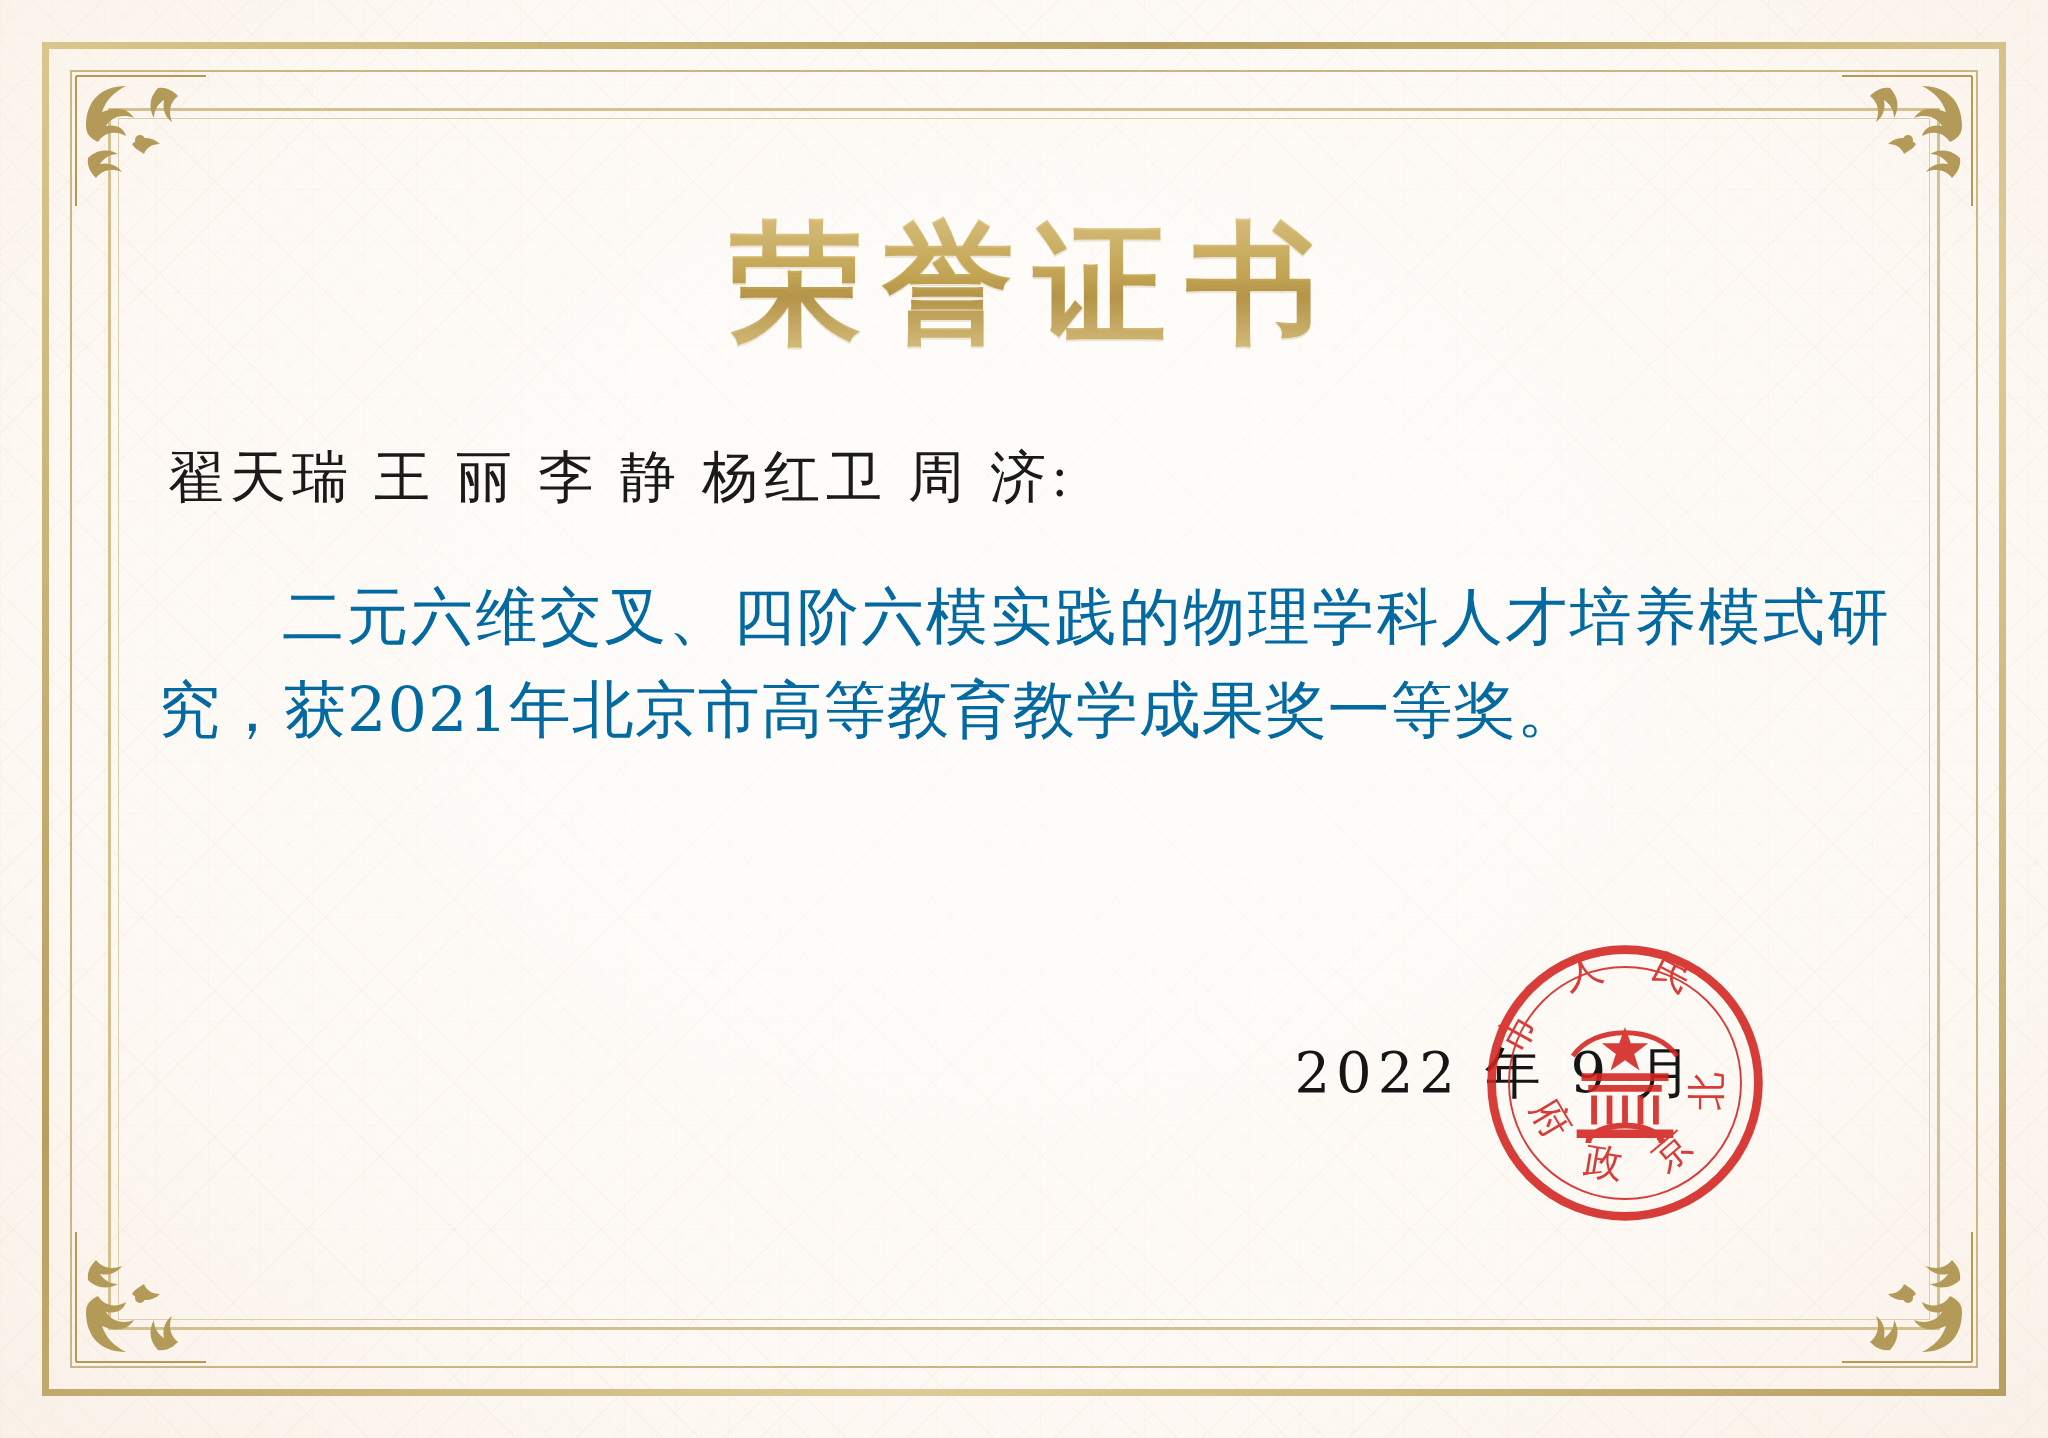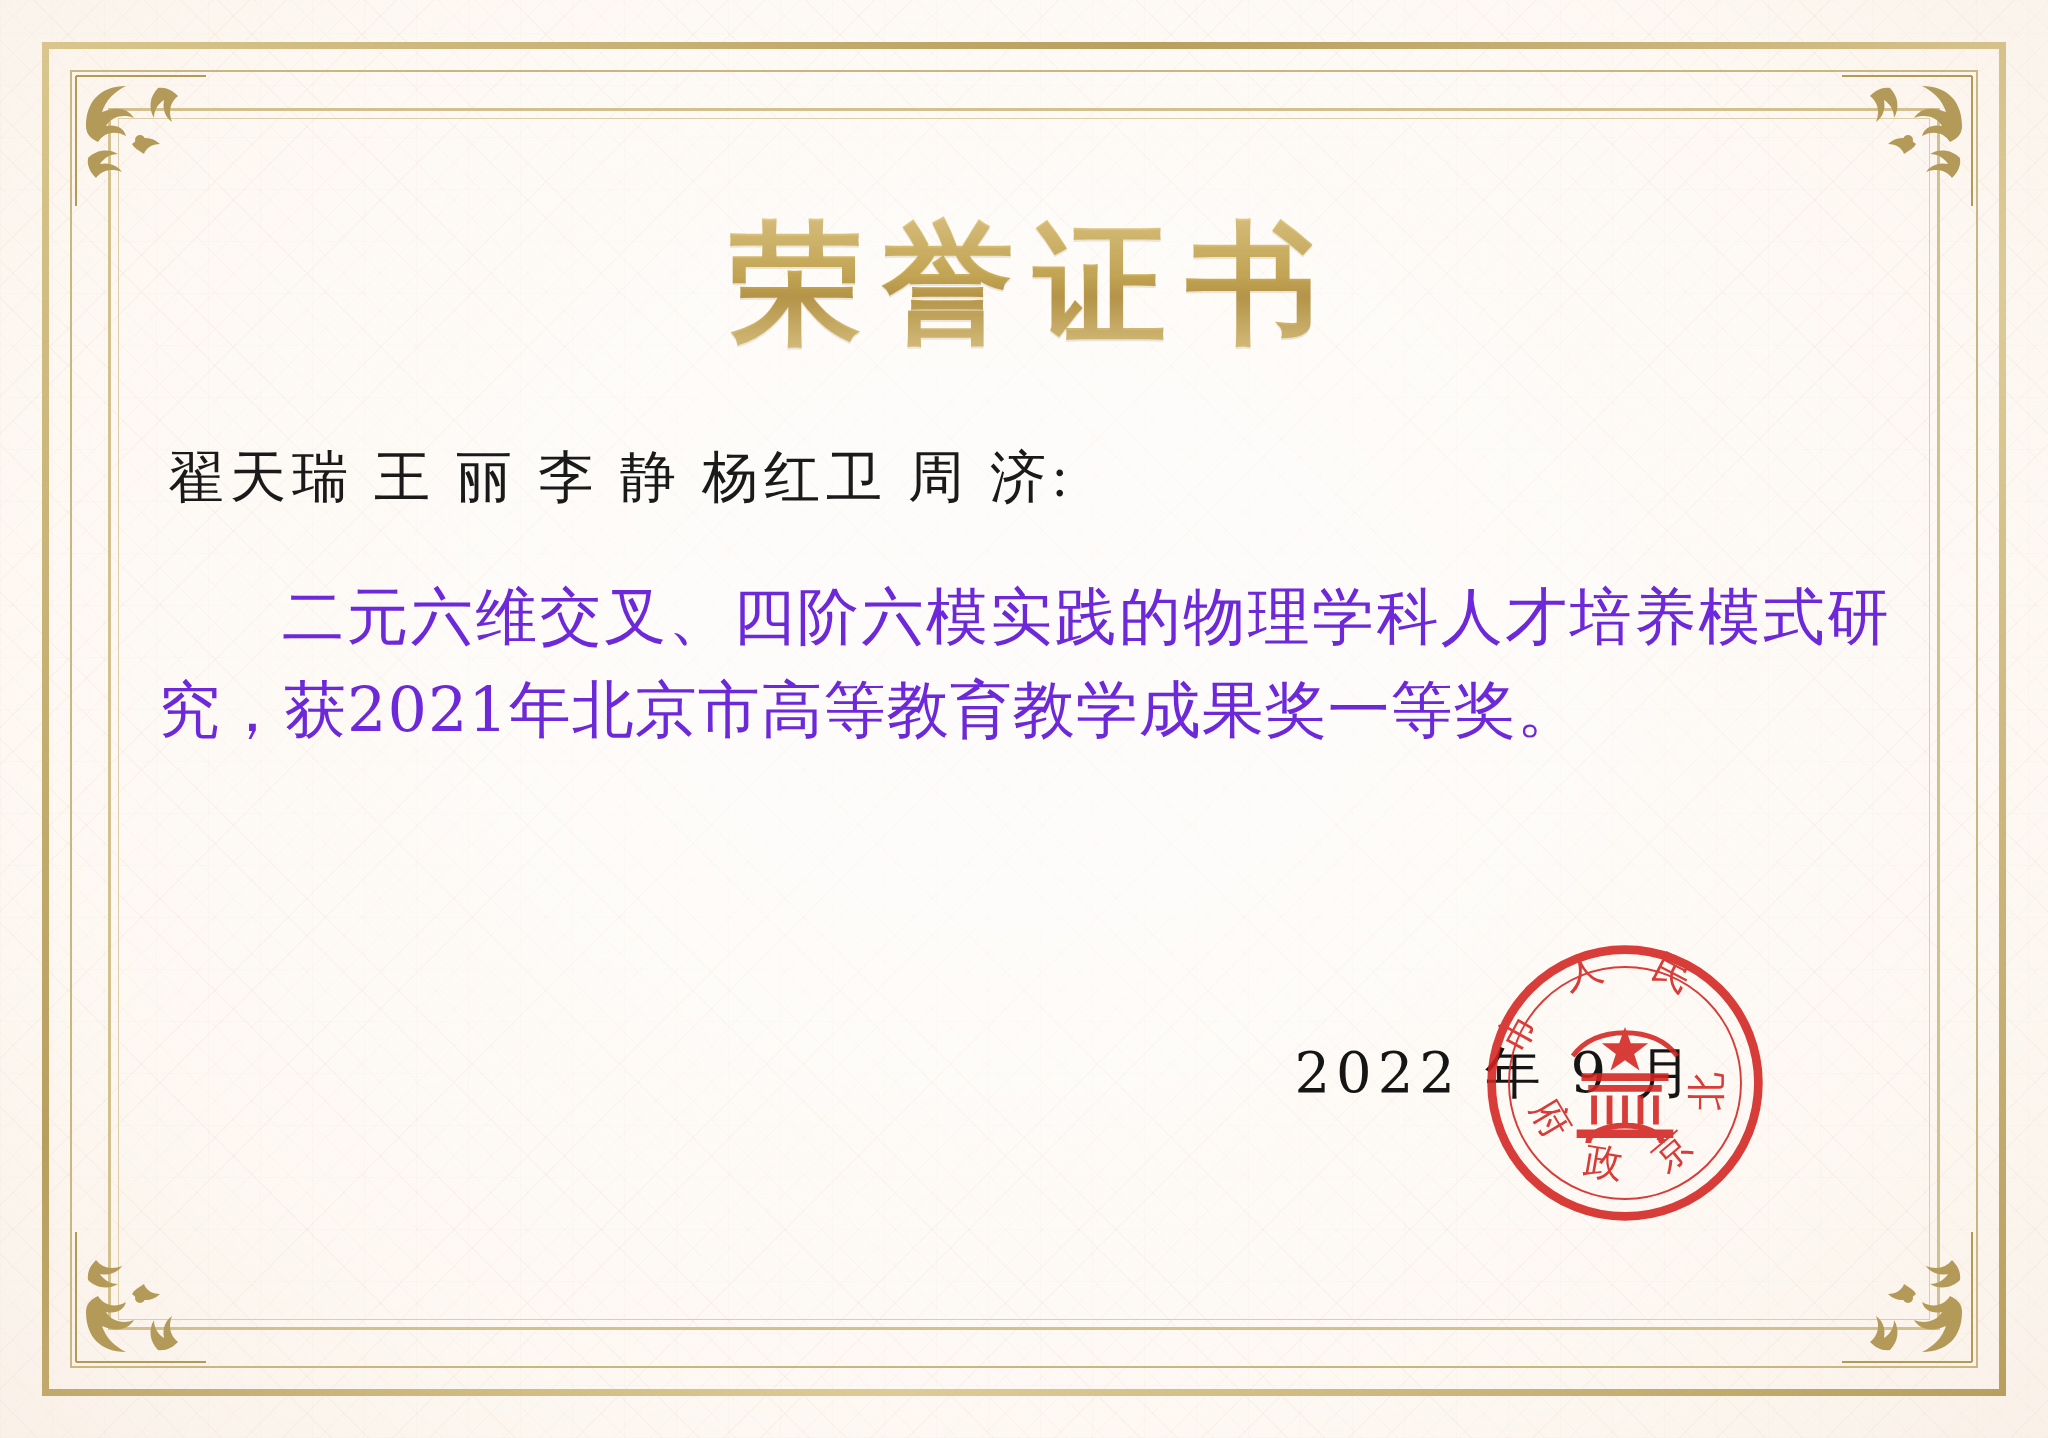--- a/index.html
+++ b/index.html
@@ -121,21 +121,21 @@
   }
 
   #body-text {
     position: absolute;
     left: 8px;
     right: 8px;
     top: 420px;
     font-family: "DejaVu Serif", "Liberation Serif", serif;
     font-size: 62px;
     line-height: 1.5;
-    color: #6d28d9;
+    color: #0369a1;
     text-indent: 124px;
     letter-spacing: 1px;
     text-align: justify;
   }
 
   #date-line {
     position: absolute;
     right: 200px;
     bottom: 176px;
     font-family: "DejaVu Serif", "Liberation Serif", serif;

